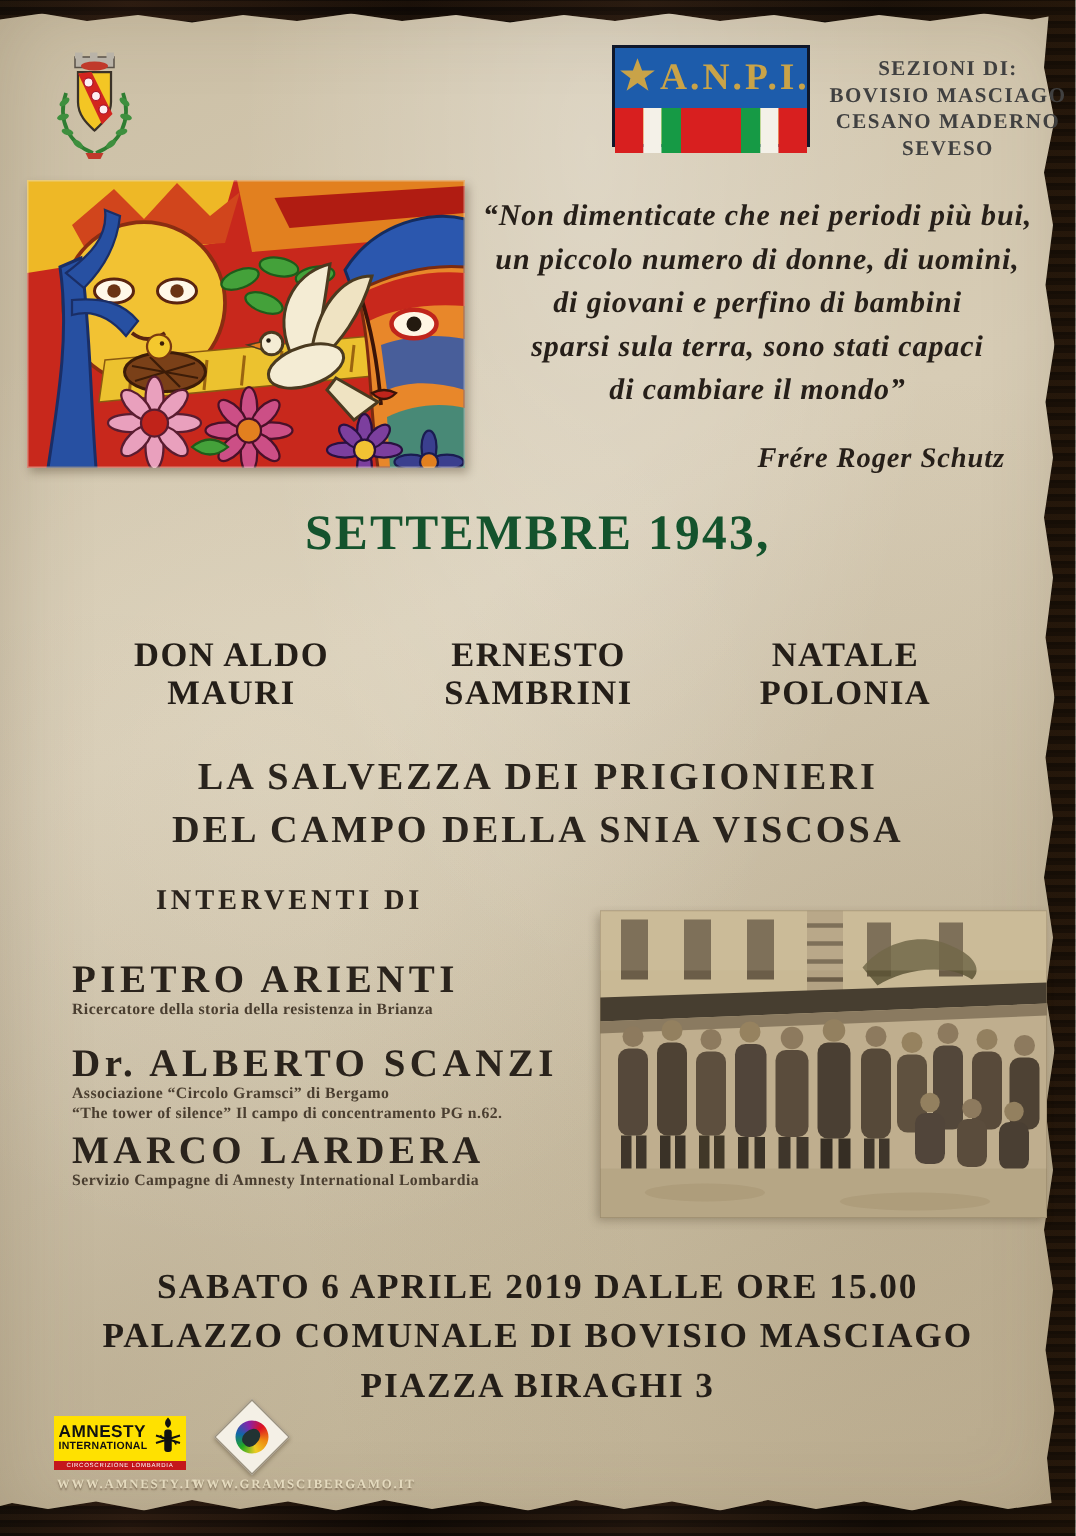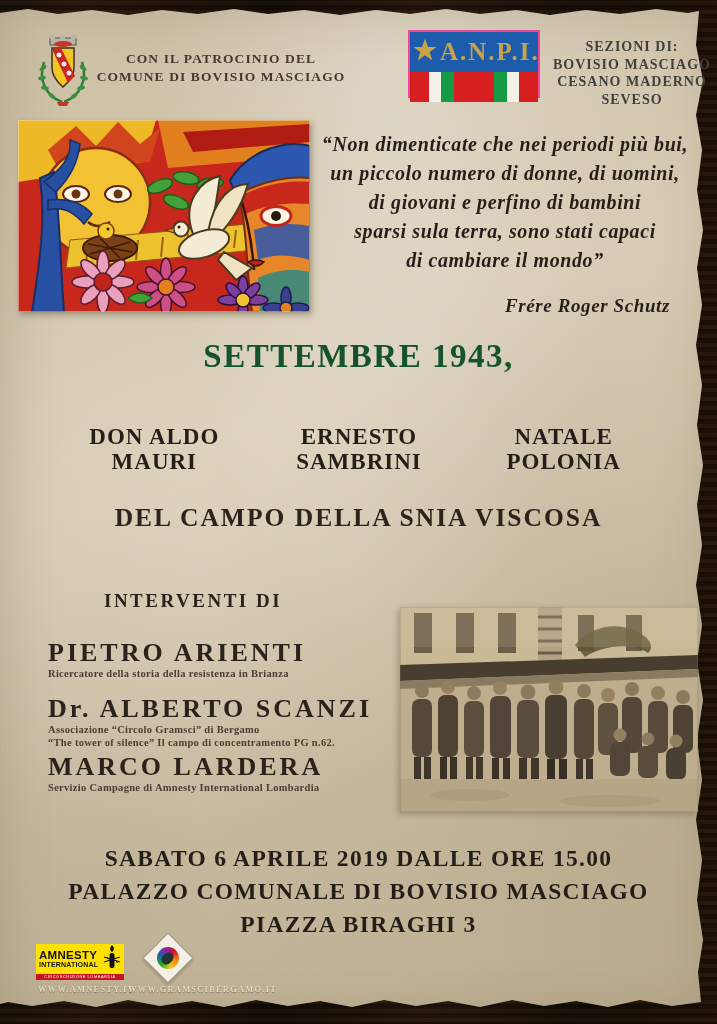--- a/index.html
+++ b/index.html
@@ -34,21 +34,21 @@
       288px 1006px,256px 1000px,224px 1007px,192px 1001px,160px 1006px,128px 1000px,
       96px 1007px,64px 1001px,32px 1006px,8px 1002px,0px 1004px
     );
     box-shadow: inset 0 0 60px rgba(90,70,45,.25);
   }
   .center{text-align:center;}
 
   
   #patronage{left:96px;top:50px;width:250px;font-size:13.5px;font-weight:bold;
     letter-spacing:1.1px;color:#44392e;line-height:18px;text-align:center;}
-  #anpi-logo{left:408px;top:30px;width:132px;height:68px;border:2px solid #ec4899;
+  #anpi-logo{left:408px;top:30px;width:132px;height:68px;border:2px solid #0f172a;
     box-sizing:border-box;background:#fde047;}
   #anpi-top{display:flex;align-items:center;height:40px;background:#1d5cab;}
   #anpi-acronym{font-family:"Liberation Serif",serif;font-weight:bold;color:#c9a348;
     font-size:25px;letter-spacing:2px;line-height:40px;}
   #anpi-flag{display:flex;height:30px;}
   #anpi-flag div{height:100%;}
   #anpi-sections{left:552px;top:38px;width:160px;font-size:14px;font-weight:bold;
     letter-spacing:1px;color:#404040;line-height:17.5px;text-align:center;}
 
   
@@ -130,24 +130,20 @@
         <ellipse cx="10" cy="44" rx="4" ry="2" transform="rotate(-15 10 44)"></ellipse>
         <ellipse cx="13" cy="54" rx="4" ry="2" transform="rotate(15 13 54)"></ellipse>
         <ellipse cx="20" cy="62" rx="4" ry="2" transform="rotate(40 20 62)"></ellipse>
         <ellipse cx="51" cy="34" rx="4" ry="2" transform="rotate(40 51 34)"></ellipse>
         <ellipse cx="52" cy="44" rx="4" ry="2" transform="rotate(15 52 44)"></ellipse>
         <ellipse cx="49" cy="54" rx="4" ry="2" transform="rotate(-15 49 54)"></ellipse>
         <ellipse cx="42" cy="62" rx="4" ry="2" transform="rotate(-40 42 62)"></ellipse>
       </g>
       <path d="M25,68 h12 l-2,4 h-8 Z" fill="#c0392b"></path>
     </svg>
-  </div>
-  <div class="abs" id="patronage">
-    <div>CON IL PATROCINIO DEL</div>
-    <div>COMUNE DI BOVISIO MASCIAGO</div>
   </div>
 
   <div class="abs" id="anpi-logo">
     <div id="anpi-top">
       <span style="display:inline-block;width:38px;text-align:center;">
         <svg width="30" height="30" viewBox="0 0 40 40">
           <polygon points="20,5 24.1,15.9 35.4,16 26.3,22.8 29.7,33.9 20,27 10.3,33.9 13.7,22.8 4.6,16 15.9,15.9" fill="#c9a348"></polygon>
         </svg>
       </span>
       <span id="anpi-acronym">A.N.P.I.</span>
@@ -292,20 +288,21 @@
       <div>ERNESTO</div>
       <div>SAMBRINI</div>
     </div>
     <div class="honoree">
       <div>NATALE</div>
       <div>POLONIA</div>
     </div>
   </div>
 
   <div class="abs center" id="subtitle">
+    <div>LA SALVEZZA DEI PRIGIONIERI</div>
     <div>DEL CAMPO DELLA SNIA VISCOSA</div>
   </div>
 
   <div class="abs" id="speaker1">
     <div class="spk-name">PIETRO ARIENTI</div>
     <div class="spk-desc">Ricercatore della storia della resistenza in Brianza</div>
   </div>
 
   <div class="abs" id="interventi">INTERVENTI DI</div>
   <div class="abs" id="speaker2">

